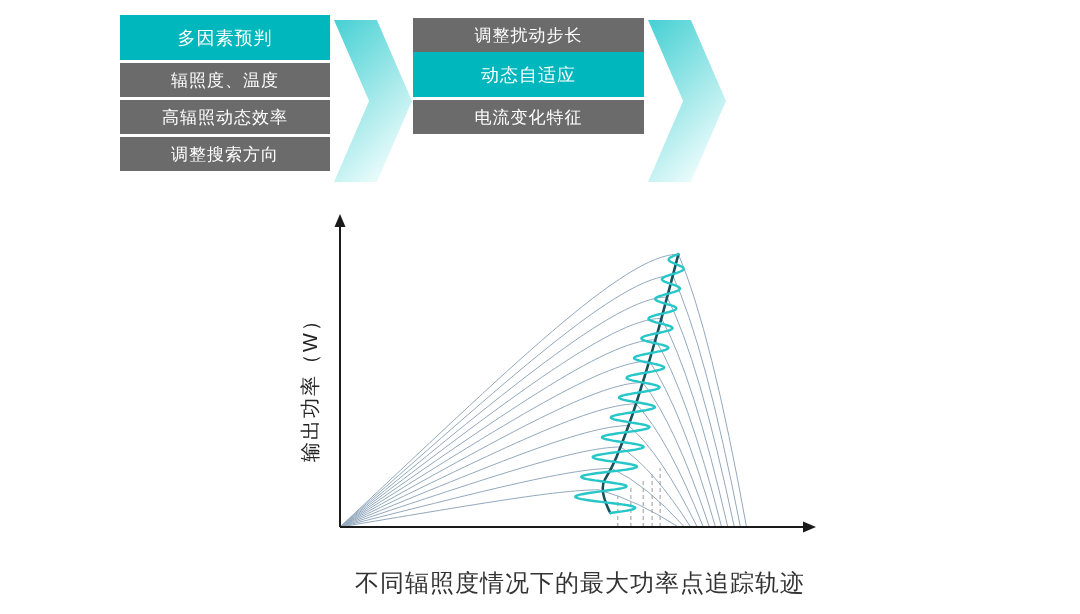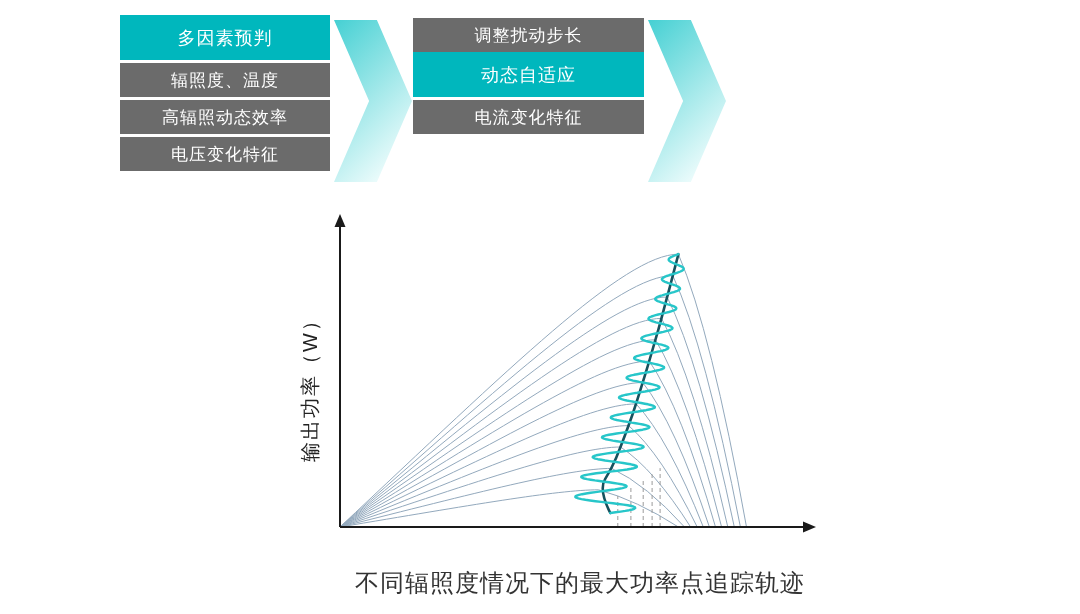--- a/index.html
+++ b/index.html
@@ -39,21 +39,21 @@
 </style>
 </head>
 <body>
 
 <div class="canvas">
 
   <div class="col" style="left:120px;top:15px;width:210px">
     <div class="box header">多因素预判</div>
     <div class="box item">辐照度、温度</div>
     <div class="box item">高辐照动态效率</div>
-    <div class="box item">电压变化特征</div>
+    <div class="box item">调整搜索方向</div>
   </div>
 
   <div class="chevron" style="left:334px;top:20px;width:78px;height:162px"></div>
 
   <div class="col" style="left:413px;top:15px;width:231px">
     <div class="box item">调整扰动步长</div>
     <div class="box header">动态自适应</div>
     <div class="box item">电流变化特征</div>
   </div>
 

